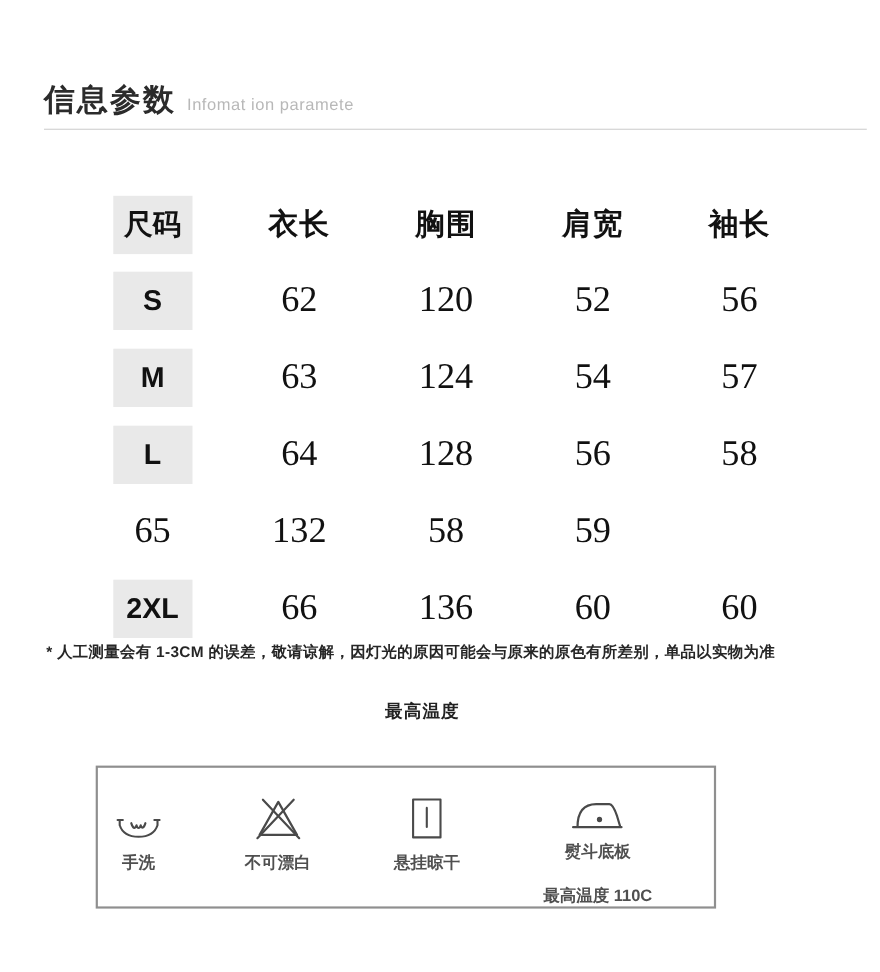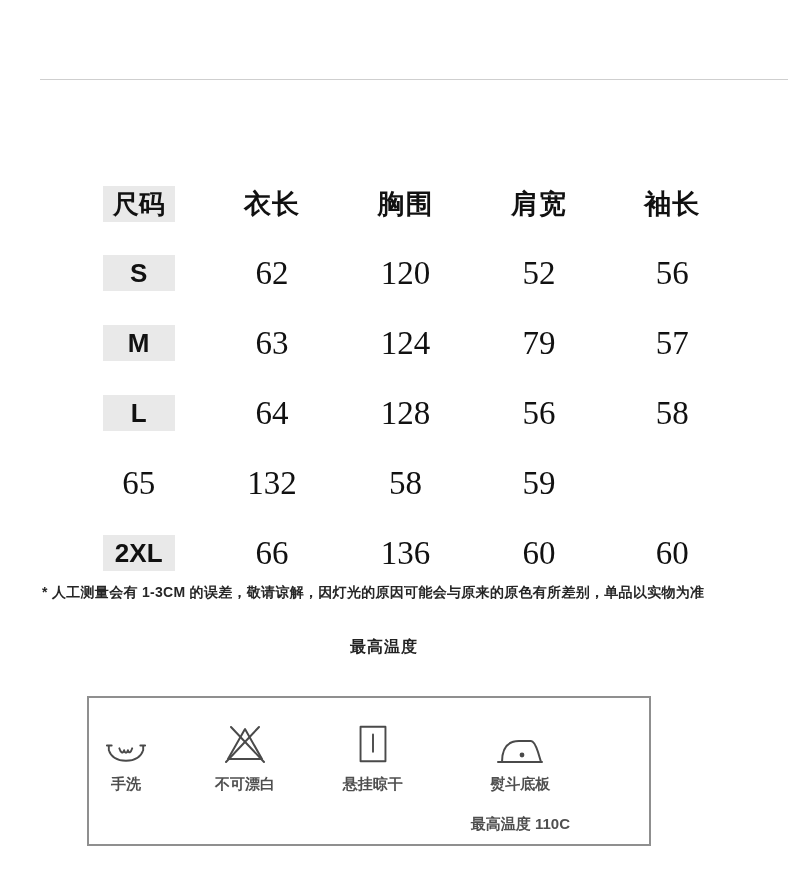--- a/index.html
+++ b/index.html
@@ -19,21 +19,21 @@
   .divider{margin-top:7px;border-bottom:1px solid #cfcfcf;height:0;}
 
   
   .size-table{position:absolute;top:170px;left:72px;width:667px;}
   .trow{display:grid;grid-template-columns:repeat(5,1fr);height:70px;
         align-items:center;justify-items:center;}
   .trow.hrow{height:68px;}
   .hcell{font-size:27px;font-weight:bold;color:#111;letter-spacing:1px;}
   .chip{
     background:#e9e9e9;
-    min-width:72px;height:36px;padding:0 6px;
+    min-width:72px;height:53px;padding:0 6px;
     display:flex;align-items:center;justify-content:center;
     font-size:26px;font-weight:bold;color:#111;
     box-sizing:border-box;
   }
   .num{
     font-family:"Liberation Serif", serif;
     font-size:33px;color:#111;
   }
 
   
@@ -42,35 +42,39 @@
     font-size:14px;font-weight:bold;color:#262626;letter-spacing:.3px;
   }
 
   
   .care-title{
     position:absolute;top:637px;left:0;width:768px;
     text-align:center;font-size:16px;font-weight:bold;color:#222;
     letter-spacing:1px;
   }
   .care-box{
-    position:absolute;top:696px;left:87px;width:564px;height:150px;
+    position:absolute;top:696px;left:87px;width:564px;height:130px;
     border:2px solid #8f8f8f;box-sizing:border-box;
     display:flex;justify-content:space-between;
-    padding:20px 79px 0 16px;
+    padding:20px 56px 0 16px;
   }
   .care-item{display:flex;flex-direction:column;align-items:center;}
   .care-ic{height:50px;display:flex;align-items:flex-end;justify-content:center;}
   .care-ic svg{stroke:#4a4a4a;fill:none;stroke-width:2;stroke-linecap:round;stroke-linejoin:round;}
   .care-label{font-size:15px;font-weight:bold;color:#4f4f4f;margin-top:7px;white-space:nowrap;}
   .care-label2{font-size:15px;font-weight:bold;color:#4f4f4f;margin-top:21px;white-space:nowrap;}
 </style>
 </head>
 <body>
 
 <div class="hdr">
+  <div class="hdr-line">
+    <span class="title">信息参数</span>
+    <span class="subtitle">Infomat ion paramete</span>
+  </div>
   <div class="divider"></div>
 </div>
 
 <div class="size-table">
   <div class="trow hrow">
     <div class="chip">尺码</div>
     <div class="hcell">衣长</div>
     <div class="hcell">胸围</div>
     <div class="hcell">肩宽</div>
     <div class="hcell">袖长</div>
@@ -81,21 +85,21 @@
     <div class="num">62</div>
     <div class="num">120</div>
     <div class="num">52</div>
     <div class="num">56</div>
   </div>
 
   <div class="trow">
     <div class="chip">M</div>
     <div class="num">63</div>
     <div class="num">124</div>
-    <div class="num">79</div>
+    <div class="num">54</div>
     <div class="num">57</div>
   </div>
 
   <div class="trow">
     <div class="chip">L</div>
     <div class="num">64</div>
     <div class="num">128</div>
     <div class="num">56</div>
     <div class="num">58</div>
   </div>

